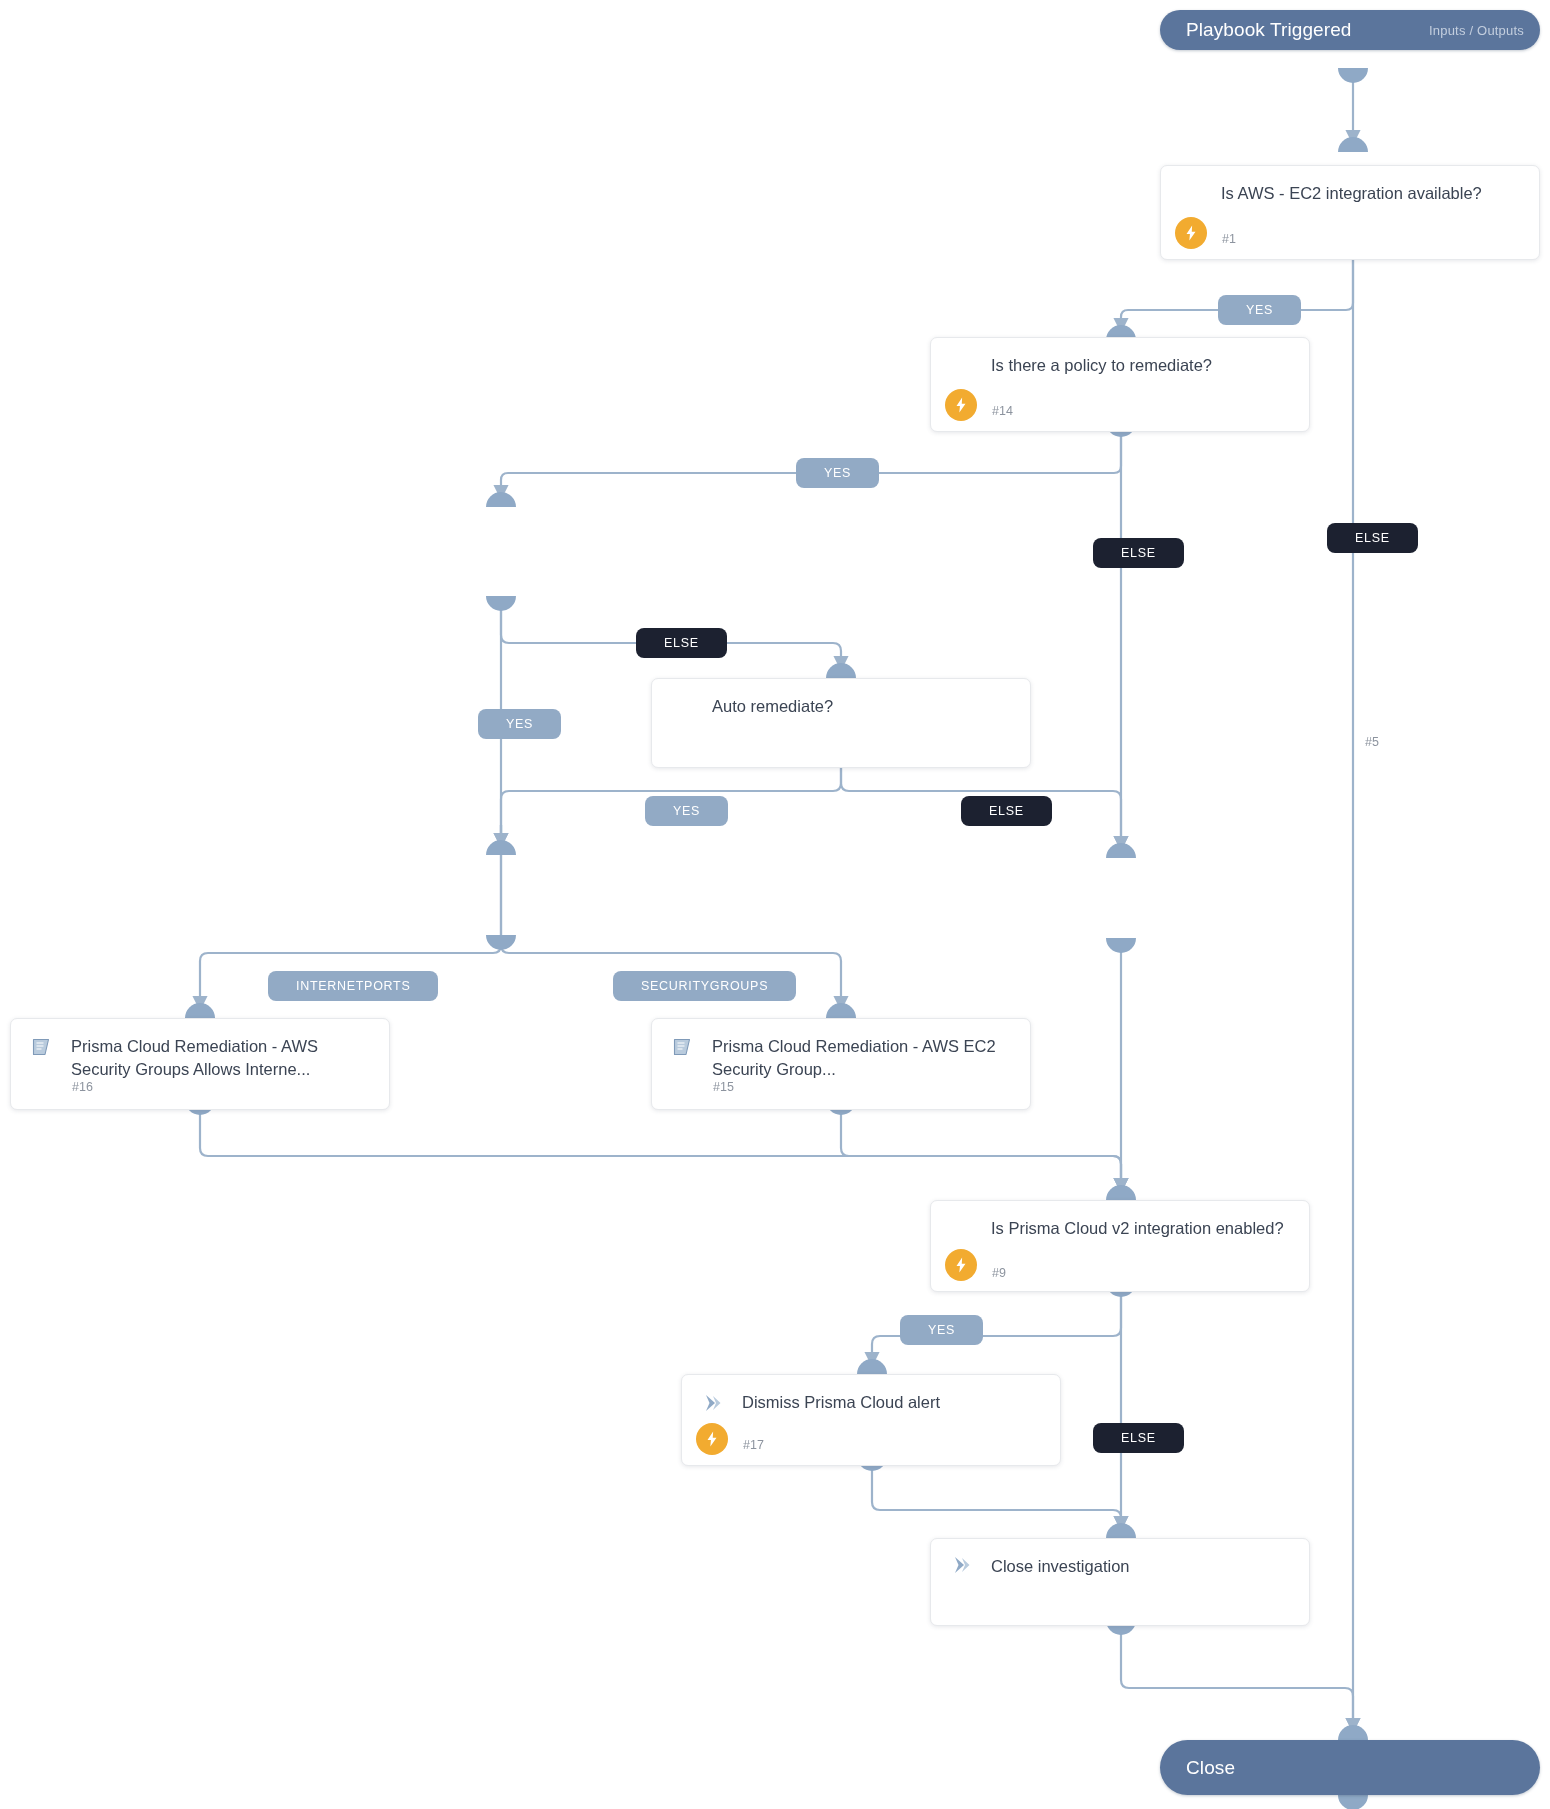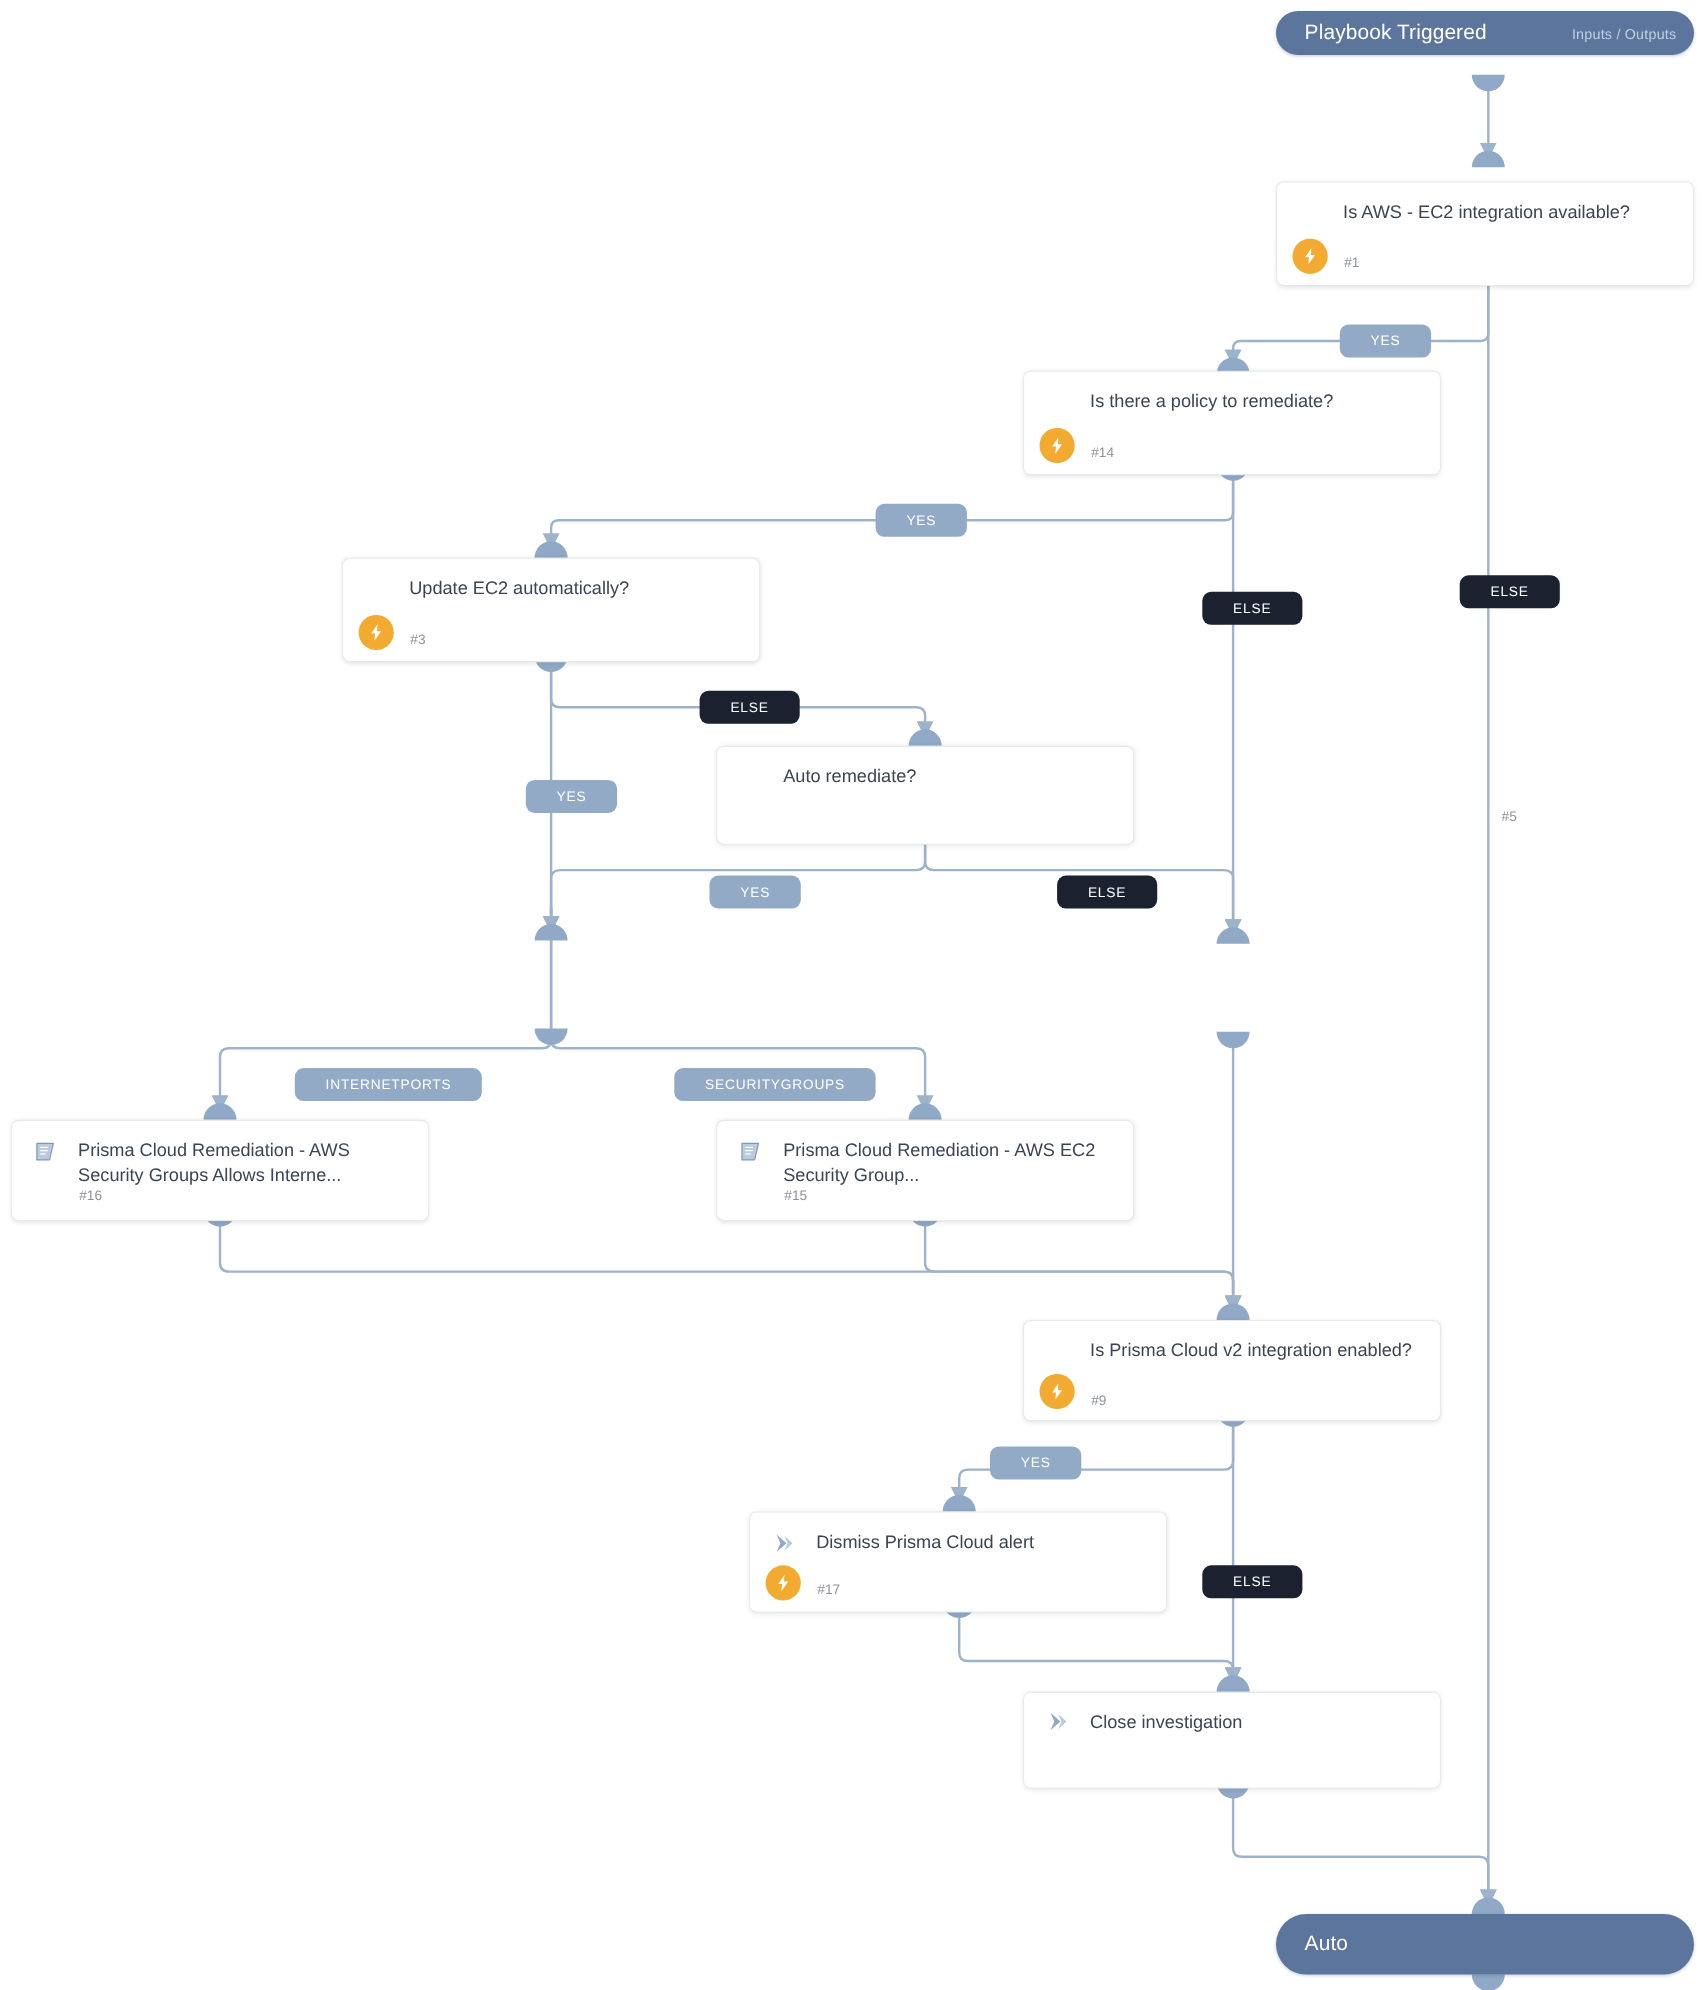--- a/index.html
+++ b/index.html
@@ -243,32 +243,20 @@
     </span>
     <div class="card-title">Is there a policy to remediate?</div>
     <div class="bolt">
       <svg width="18" height="18" viewBox="0 0 24 24" aria-hidden="true">
         <path d="M13.5 2 L6 13.2 h4.6 L9.8 22 L18 10.4 h-5 z" fill="#ffffff"></path>
       </svg>
     </div>
     <div class="card-num">#14</div>
   </div>
 
-  <div class="card" style="left:311px; top:507px; width:380px; height:95px;">
-    <span class="card-icon">
-      <span class="ico-diamond"></span>
-    </span>
-    <div class="card-title">Update EC2 automatically?</div>
-    <div class="bolt">
-      <svg width="18" height="18" viewBox="0 0 24 24" aria-hidden="true">
-        <path d="M13.5 2 L6 13.2 h4.6 L9.8 22 L18 10.4 h-5 z" fill="#ffffff"></path>
-      </svg>
-    </div>
-    <div class="card-num">#3</div>
-  </div>
 
   <div class="card" style="left:651px; top:678px; width:380px; height:90px;">
     <span class="card-icon">
       <span class="ico-diamond"></span>
     </span>
     <div class="card-title">Auto remediate?</div>
     <div class="card-num" style="left:713px; bottom:18px;">#5</div>
   </div>
 
 
@@ -329,21 +317,21 @@
       <svg width="24" height="24" viewBox="0 0 24 24" aria-hidden="true">
         <path d="M6 4 L15 12 L6 20 L9.5 12 z" fill="#8fa9c6"></path>
         <path d="M13 5 L20.5 12 L13 19 L16 12 z" fill="#b9cbdd"></path>
       </svg>
     </span>
     <div class="card-title">Close investigation</div>
 
   </div>
 
   <div class="pill" style="left:1160px; top:1740px; width:380px; height:55px;">
-    <span class="pill-title">Auto</span>
+    <span class="pill-title">Close</span>
   </div>
 
   <div class="lbl lbl-yes" style="left:1218px; top:295px;">YES</div>
 
   <div class="lbl lbl-else" style="left:1327px; top:523px;">ELSE</div>
 
   <div class="lbl lbl-yes" style="left:796px; top:458px;">YES</div>
 
   <div class="lbl lbl-else" style="left:1093px; top:538px;">ELSE</div>
 

